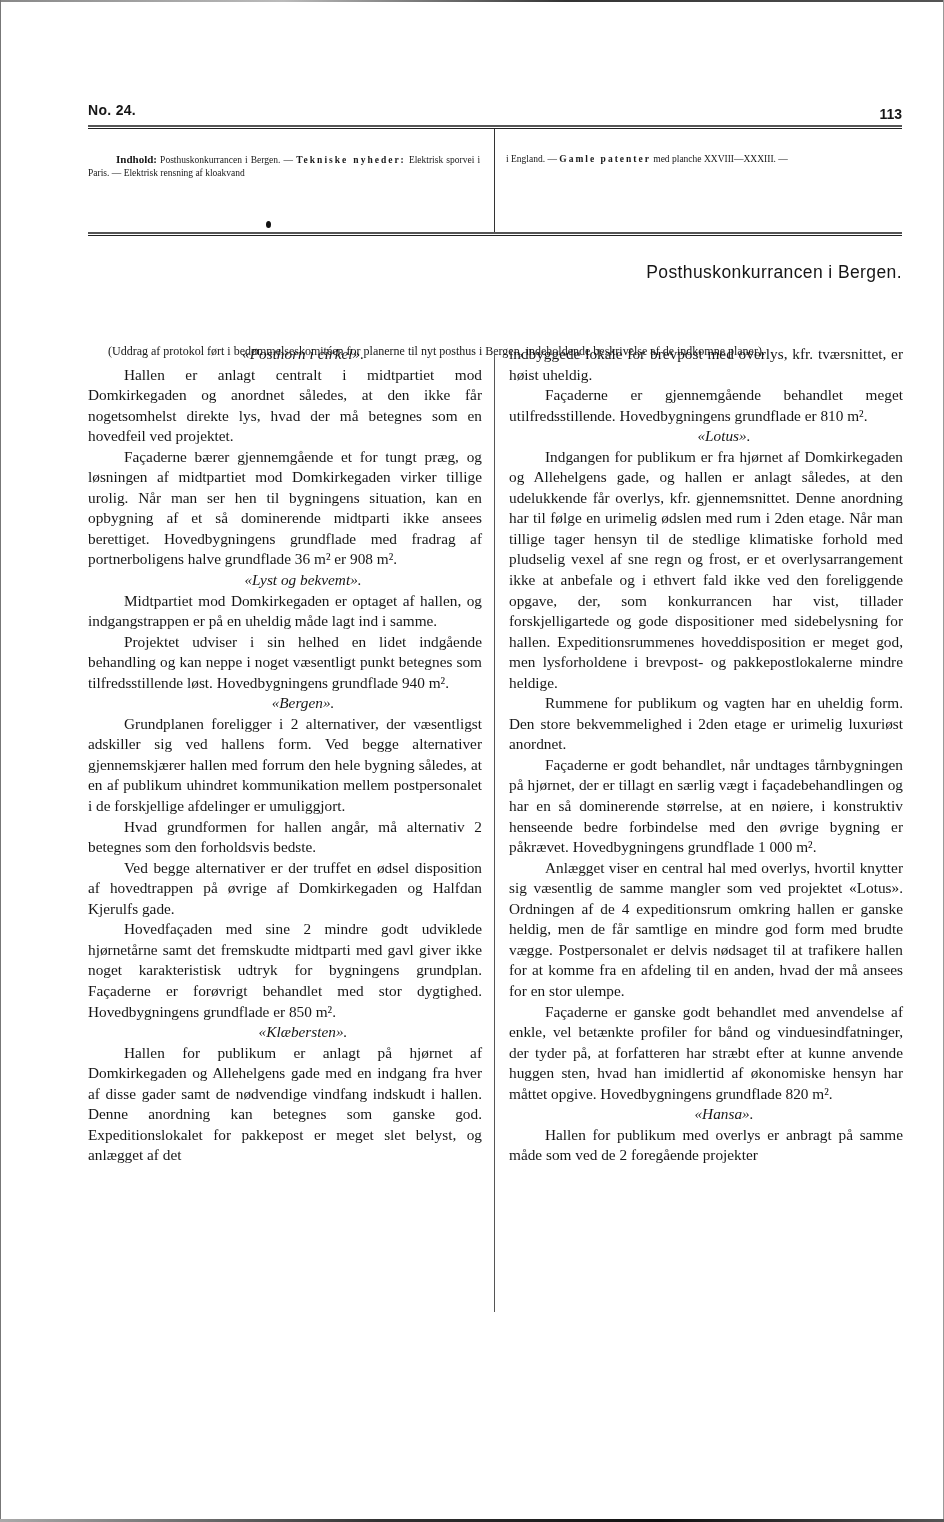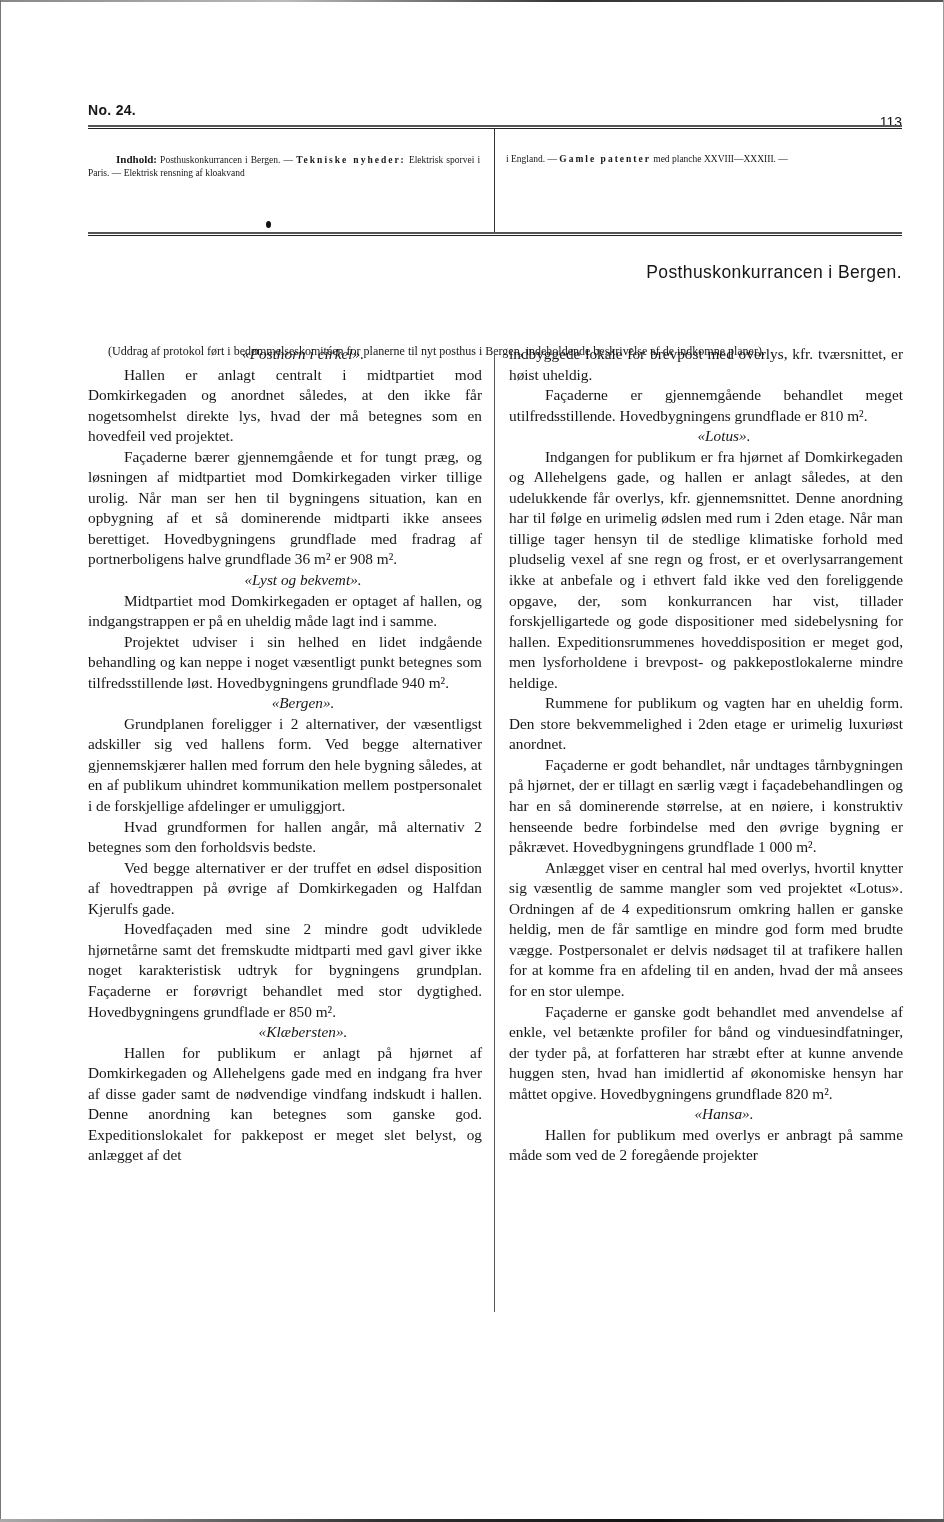--- a/index.html
+++ b/index.html
@@ -8,21 +8,21 @@
     font-family: "Liberation Serif", "DejaVu Serif", serif; color: #161616;
   }
   .scan-top { position: absolute; left: 0; top: 0; width: 944px; height: 2px; background: linear-gradient(90deg,#888 0%,#bbb 30%,#333 60%,#555 100%); }
   .scan-bottom { position: absolute; left: 0; bottom: 0; width: 944px; height: 3px; background: linear-gradient(90deg,#aaa 0%,#333 40%,#111 70%,#555 100%); }
   .scan-left { position: absolute; left: 0; top: 0; width: 1px; height: 1522px; background: #777; }
   .scan-right { position: absolute; right: 0; top: 0; width: 1px; height: 1522px; background: #999; }
 
   .running-head { position: absolute; left: 88px; top: 102px; width: 814px; height: 22px; }
   .issue-no { position: absolute; left: 0; top: 0; font-family: "Liberation Sans", "DejaVu Sans", sans-serif; font-weight: bold; font-size: 14px; letter-spacing: 0.3px; }
   .journal-title { position: absolute; left: 0; width: 100%; top: 0; text-align: center; font-size: 16px; letter-spacing: 2.5px; font-variant: small-caps; }
-  .page-no { position: absolute; right: 0; top: 12px; font-weight: normal; font-size: 14px; font-family: "Liberation Sans", "DejaVu Sans", sans-serif; }
+  .page-no { position: absolute; right: 0; top: 4px; font-weight: bold; font-size: 14px; font-family: "Liberation Sans", "DejaVu Sans", sans-serif; }
 
   .rule-double { position: absolute; left: 88px; width: 814px; height: 4px; border-top: 2px solid #555; border-bottom: 1px solid #222; box-sizing: border-box; }
 
   .contents { position: absolute; left: 88px; top: 129px; width: 814px; height: 105px; }
   .contents .divider { position: absolute; left: 406px; top: 0; width: 1px; height: 105px; background: #333; }
   .contents .left-text { position: absolute; left: 0; top: 24px; width: 392px; font-size: 9.5px; line-height: 13px; text-align: justify; text-indent: 28px; }
   .contents .right-text { position: absolute; left: 418px; top: 24px; width: 396px; font-size: 9.5px; line-height: 13px; }
   .contents b { font-weight: bold; font-size: 11px; }
   .spaced { letter-spacing: 2px; font-weight: bold; }
   .bullet { position: absolute; left: 178px; top: 92px; width: 5px; height: 7px; background: #111; border-radius: 50%; }

